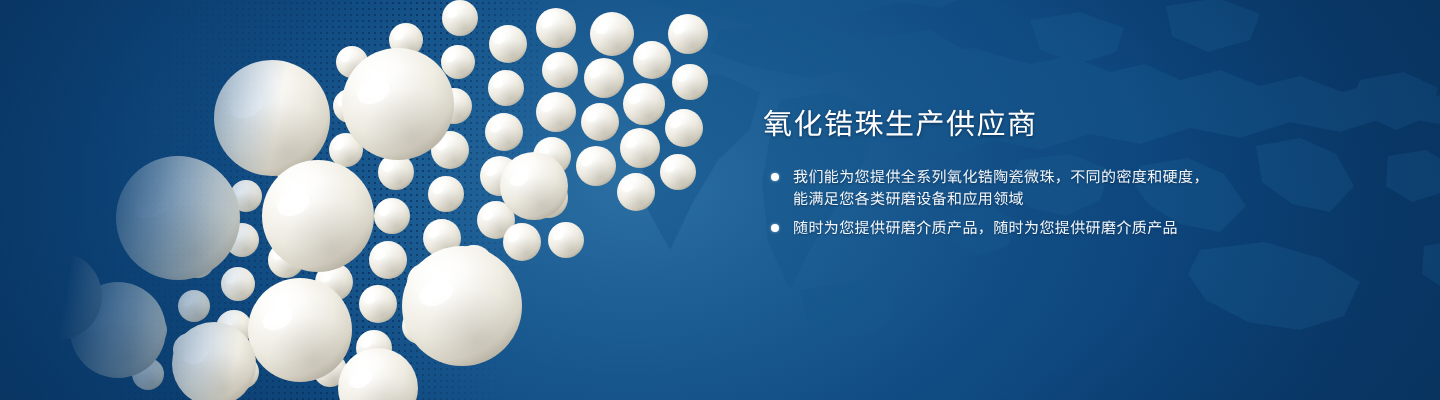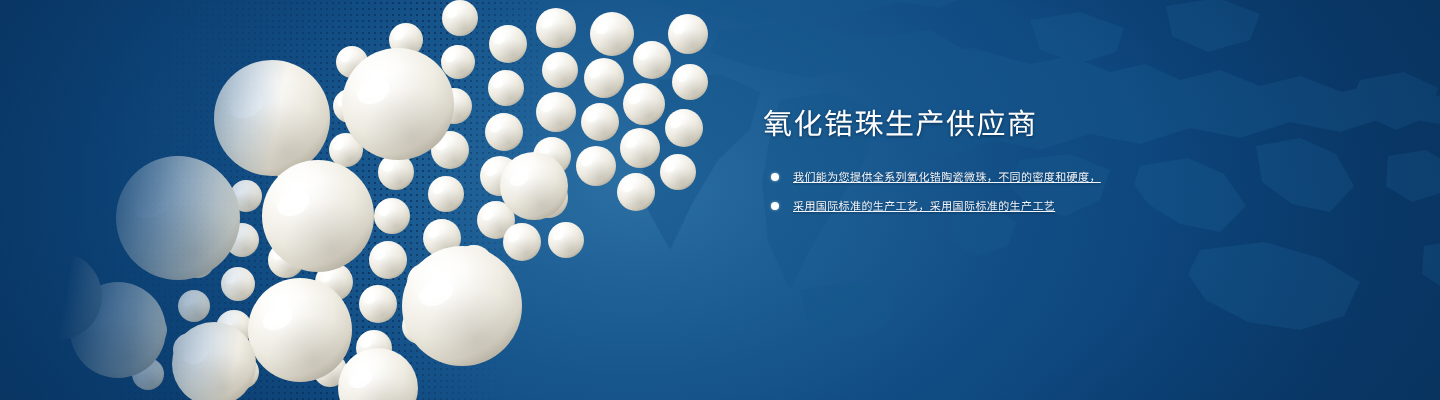--- a/index.html
+++ b/index.html
@@ -91,25 +91,24 @@
   .points {
     margin: 22px 0 0 0;
     padding: 0;
     list-style: none;
   }
   .point {
     position: relative;
     padding-left: 30px;
     margin-bottom: 7px;
     color: #f2f6fa;
-    font-size: 11px;
+    font-size: 15px;
     line-height: 22px;
     letter-spacing: 0.4px;
     text-shadow: 0 1px 2px rgba(0,18,40,0.45);
-    text-decoration: underline;
   }
   .point:last-child { margin-bottom: 0; }
   .dot {
     position: absolute;
     left: 8px;
     top: 7px;
     width: 8px;
     height: 8px;
     border-radius: 50%;
     background: #ffffff;
@@ -261,21 +260,22 @@
     </svg>
   </div>
 
   <div class="copy">
     <h1 class="headline">氧化锆珠生产供应商</h1>
 
     <ul class="points">
       <li class="point">
         <span class="dot"></span>
         <span class="point-line">我们能为您提供全系列氧化锆陶瓷微珠，不同的密度和硬度，</span>
+        <span class="point-line">能满足您各类研磨设备和应用领域</span>
       </li>
       <li class="point">
         <span class="dot"></span>
-        <span class="point-line">采用国际标准的生产工艺，采用国际标准的生产工艺</span>
+        <span class="point-line">随时为您提供研磨介质产品，随时为您提供研磨介质产品</span>
       </li>
     </ul>
   </div>
 
 </div>
 
 </body></html>

